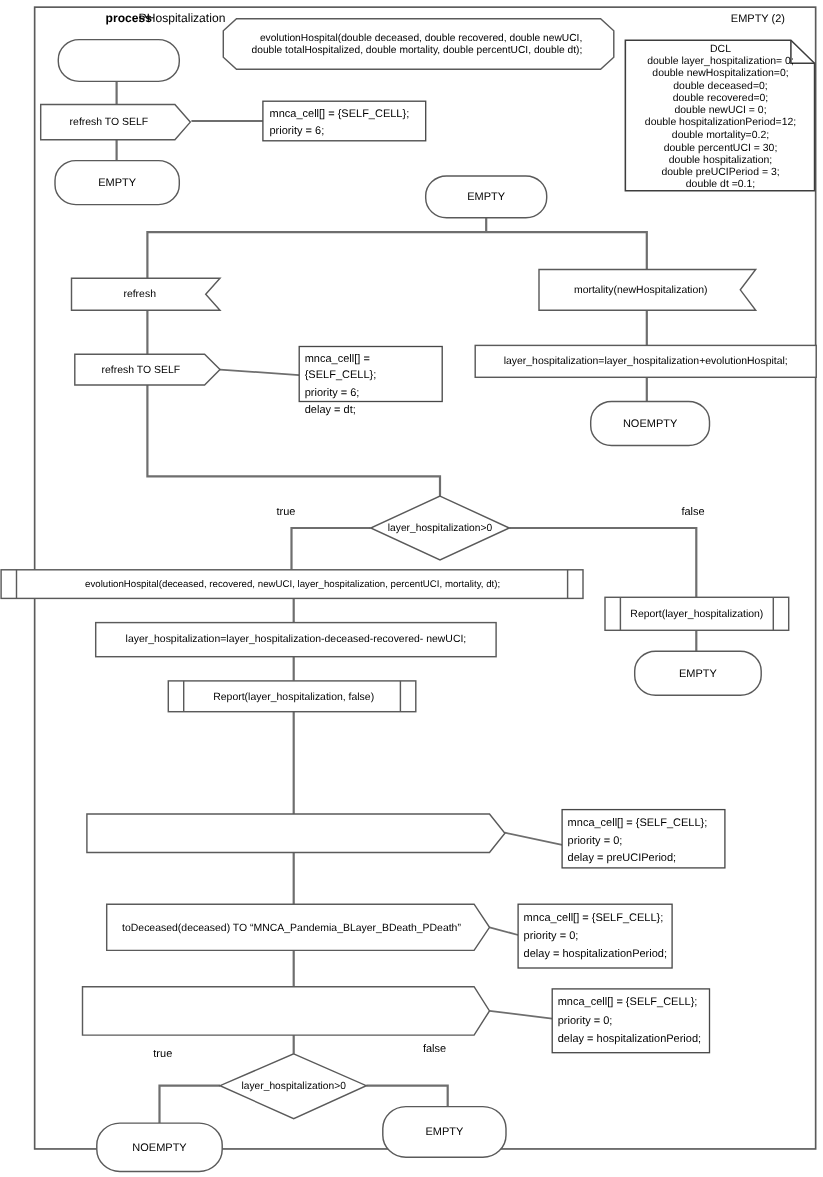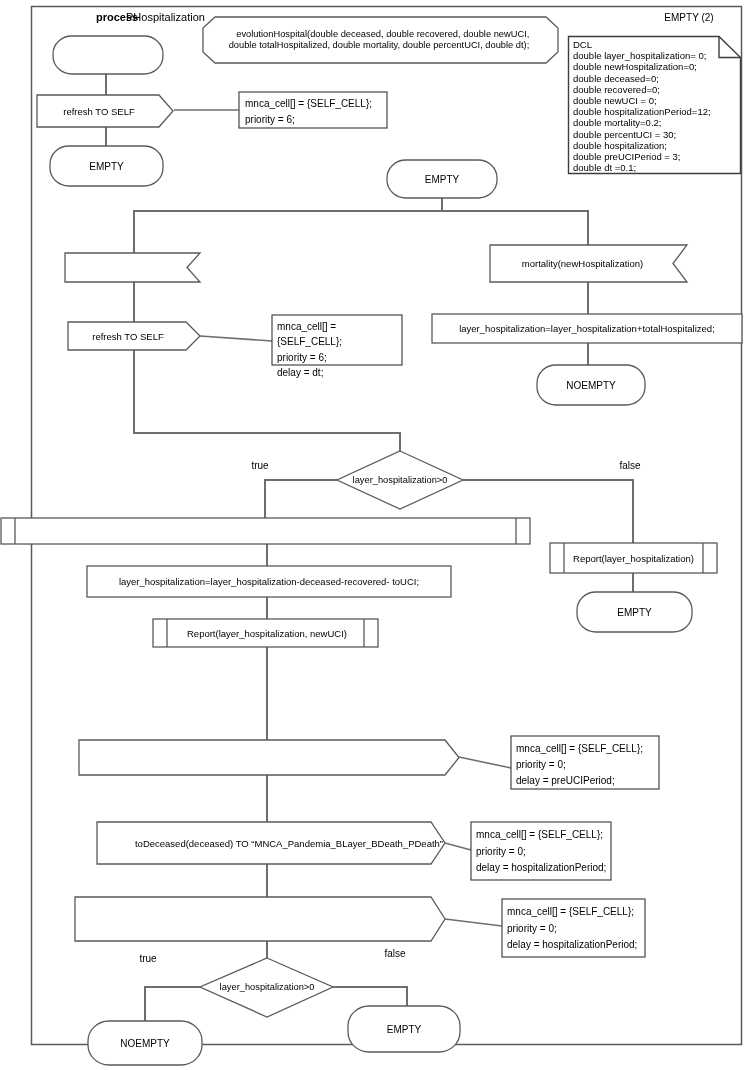--- a/index.html
+++ b/index.html
@@ -110,64 +110,66 @@
     </g>
   </svg>
 
   <div class="t s11 bold" style="left:73px;top:9px;width:42px;height:16px;justify-content:flex-start;margin-left:23px;">process</div>
   <div class="t s11" style="left:126px;top:9px;width:110px;height:16px;justify-content:flex-start;">PHospitalization</div>
   <div class="t s10" style="left:640px;top:10px;width:98px;height:15px;">EMPTY (2)</div>
 
   <div class="t tc s93" style="left:206px;top:18px;width:346px;height:44px;">evolutionHospital(double deceased, double recovered, double newUCI,
 double totalHospitalized, double mortality, double percentUCI, double dt);</div>
 
-  <div class="tl" style="left:573px;top:39px;width:164px;height:133px;font-size:9.5px;line-height:11.2px;">DCL
+  <div class="tl" style="left:573px;top:39px;width:164px;height:133px;font-size:9.5px;line-height:11.2px;text-align:center;">DCL
 double layer_hospitalization= 0;
 double newHospitalization=0;
 double deceased=0;
 double recovered=0;
 double newUCI = 0;
 double hospitalizationPeriod=12;
 double mortality=0.2;
 double percentUCI = 30;
 double hospitalization;
 double preUCIPeriod = 3;
 double dt =0.1;</div>
 
   <div class="t" style="left:37px;top:95px;width:124px;height:32px;">refresh TO SELF</div>
   <div class="tl" style="left:245px;top:96px;width:140px;height:30px;line-height:15.5px;">mnca_cell[] = {SELF_CELL};
 priority = 6;</div>
   <div class="t s10" style="left:50px;top:146px;width:113px;height:40px;">EMPTY</div>
 
   <div class="t s10" style="left:387px;top:160px;width:110px;height:38px;">EMPTY</div>
 
+  <div class="t" style="left:65px;top:253px;width:124px;height:29px;">refresh</div>
   <div class="t" style="left:68px;top:322px;width:120px;height:28px;">refresh TO SELF</div>
   <div class="tl" style="left:277px;top:319px;width:122px;height:46px;line-height:15.3px;">mnca_cell[] = {SELF_CELL};
 priority = 6;
 delay = dt;</div>
 
   <div class="t" style="left:490px;top:245px;width:185px;height:37px;">mortality(newHospitalization)</div>
-  <div class="t" style="left:434px;top:314px;width:306px;height:29px;">layer_hospitalization=layer_hospitalization+totalHospitalized;</div>
+  <div class="t" style="left:434px;top:314px;width:306px;height:29px;">layer_hospitalization=layer_hospitalization+evolutionHospital;</div>
   <div class="t s10" style="left:537px;top:365px;width:108px;height:40px;">NOEMPTY</div>
 
   <div class="t s93" style="left:330px;top:466px;width:140px;height:28px;">layer_hospitalization&gt;0</div>
   <div class="t s10" style="left:240px;top:458px;width:40px;height:14px;">true</div>
   <div class="t s10" style="left:610px;top:458px;width:40px;height:14px;">false</div>
 
-  <div class="t" style="left:90px;top:566px;width:358px;height:31px;">layer_hospitalization=layer_hospitalization-deceased-recovered- toUCI;</div>
-  <div class="t" style="left:170px;top:619px;width:194px;height:28px;">Report(layer_hospitalization, newUCI)</div>
+  <div class="t s88" style="left:18px;top:518px;width:496px;height:26px;">evolutionHospital(deceased, recovered, newUCI, layer_hospitalization, percentUCI, mortality, dt);</div>
+  <div class="t" style="left:90px;top:566px;width:358px;height:31px;">layer_hospitalization=layer_hospitalization-deceased-recovered- newUCI;</div>
+  <div class="t" style="left:170px;top:619px;width:194px;height:28px;">Report(layer_hospitalization, false)</div>
 
   <div class="t" style="left:566px;top:543px;width:135px;height:30px;border-radius:14px;">Report(layer_hospitalization)</div>
   <div class="t s10" style="left:577px;top:592px;width:115px;height:40px;">EMPTY</div>
 
   <div class="tl" style="left:516px;top:741px;width:140px;height:48px;line-height:15.8px;">mnca_cell[] = {SELF_CELL};
 priority = 0;
 delay = preUCIPeriod;</div>
 
-  <div class="t" style="left:97px;top:822px;width:336px;height:42px;margin-left:24px;">toDeceased(deceased) TO “MNCA_Pandemia_BLayer_BDeath_PDeath”</div>
+  <div class="t" style="left:97px;top:822px;width:336px;height:42px;">toDeceased(deceased) TO “MNCA_Pandemia_BLayer_BDeath_PDeath”</div>
   <div class="tl" style="left:476px;top:827px;width:134px;height:50px;line-height:16.5px;">mnca_cell[] = {SELF_CELL};
 priority = 0;
 delay = hospitalizationPeriod;</div>
 
   <div class="tl" style="left:507px;top:904px;width:136px;height:50px;line-height:16.5px;">mnca_cell[] = {SELF_CELL};
 priority = 0;
 delay = hospitalizationPeriod;</div>
 
   <div class="t s93" style="left:197px;top:973px;width:140px;height:28px;">layer_hospitalization&gt;0</div>
   <div class="t s10" style="left:128px;top:951px;width:40px;height:14px;">true</div>

